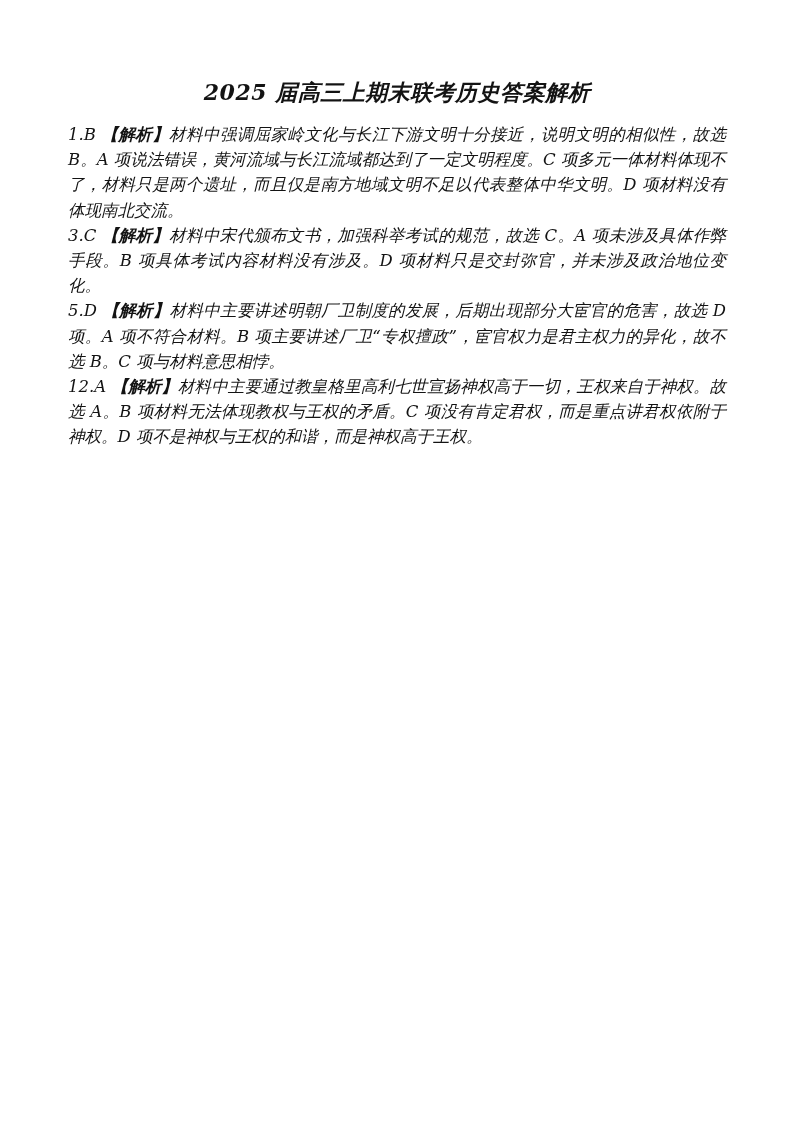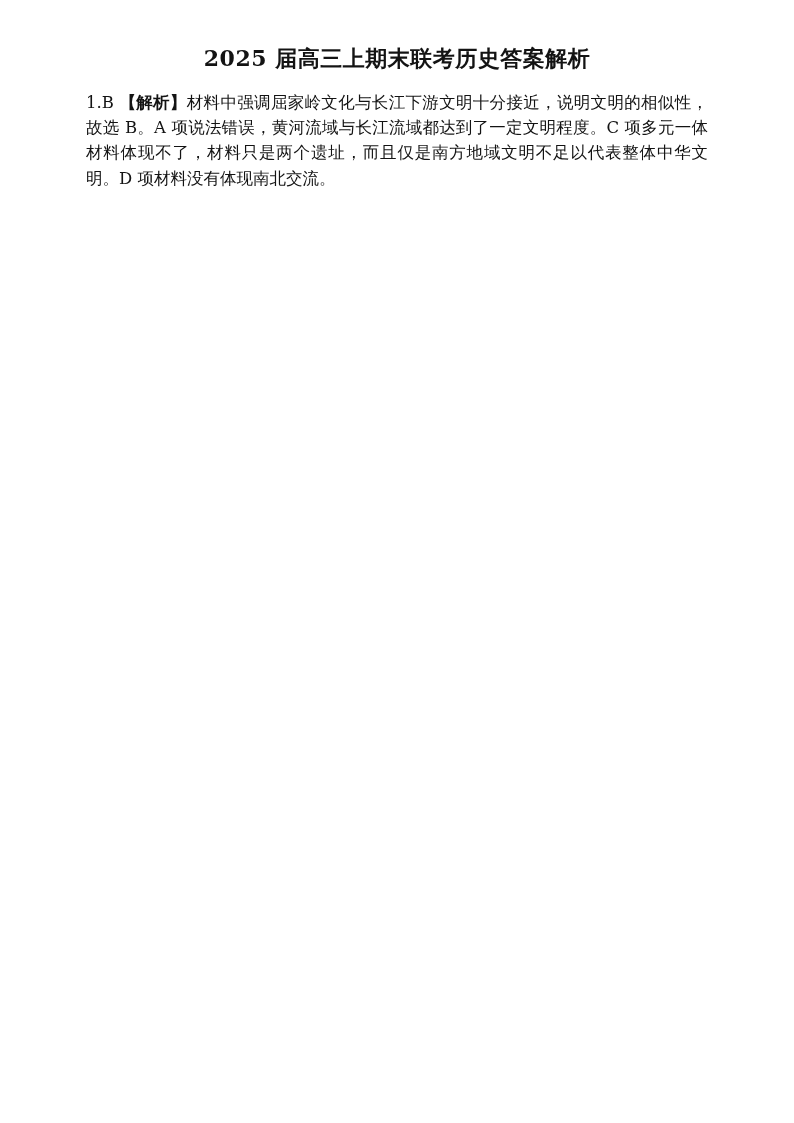--- a/index.html
+++ b/index.html
@@ -10,34 +10,35 @@
   body {
     width: 794px;
     height: 1123px;
     font-family: "DejaVu Serif", "Liberation Serif", serif;
     color: #131313;
   }
   .page {
     box-sizing: border-box;
     width: 794px;
     height: 1123px;
-    padding: 44px 68px 50px 68px;
+    padding: 78px 68px 50px 68px;
     overflow: hidden;
     background: #ffffff;
+    font-style: italic;
   }
   .doc-title {
     margin: 0 0 16px 0;
     font-size: 22px;
     line-height: 28px;
     font-weight: bold;
     text-align: center;
     letter-spacing: 0.5px;
   }
   .answer-item {
-    margin: 18px;
+    margin: 0;
     font-size: 16.5px;
     line-height: 25.2px;
     text-align: justify;
     text-justify: inter-ideograph;
     word-break: break-all;
   }
   .answer-label {
     font-weight: normal;
   }
   .analysis-marker {
@@ -47,23 +48,26 @@
 </head>
 <body>
 
 <div class="page">
   <h1 class="doc-title">2025 届高三上期末联考历史答案解析</h1>
 
   <div>
     <p class="answer-item"><span class="answer-label">1.B </span><span class="analysis-marker">【解析】</span><span>材料中强调屈家岭文化与长江下游文明十分接近，说明文明的相似性，故选 B。A 项说法错误，黄河流域与长江流域都达到了一定文明程度。C 项多元一体材料体现不了，材料只是两个遗址，而且仅是南方地域文明不足以代表整体中华文明。D 项材料没有体现南北交流。</span></p>
 
 
+    <p class="answer-item"><span class="answer-label">3.C </span><span class="analysis-marker">【解析】</span><span>材料中宋代颁布文书，加强科举考试的规范，故选 C。A 项未涉及具体作弊手段。B 项具体考试内容材料没有涉及。D 项材料只是交封弥官，并未涉及政治地位变化。</span></p>
+
+
+    <p class="answer-item"><span class="answer-label">5.D </span><span class="analysis-marker">【解析】</span><span>材料中主要讲述明朝厂卫制度的发展，后期出现部分大宦官的危害，故选 D 项。A 项不符合材料。B 项主要讲述厂卫“专权擅政”，宦官权力是君主权力的异化，故不选 B。C 项与材料意思相悖。</span></p>
 
 
 
 
 
 
 
-
-
+    <p class="answer-item"><span class="answer-label">12.A </span><span class="analysis-marker">【解析】</span><span>材料中主要通过教皇格里高利七世宣扬神权高于一切，王权来自于神权。故选 A。B 项材料无法体现教权与王权的矛盾。C 项没有肯定君权，而是重点讲君权依附于神权。D 项不是神权与王权的和谐，而是神权高于王权。</span></p>
   </div>
 </div>
 
 </body></html>

